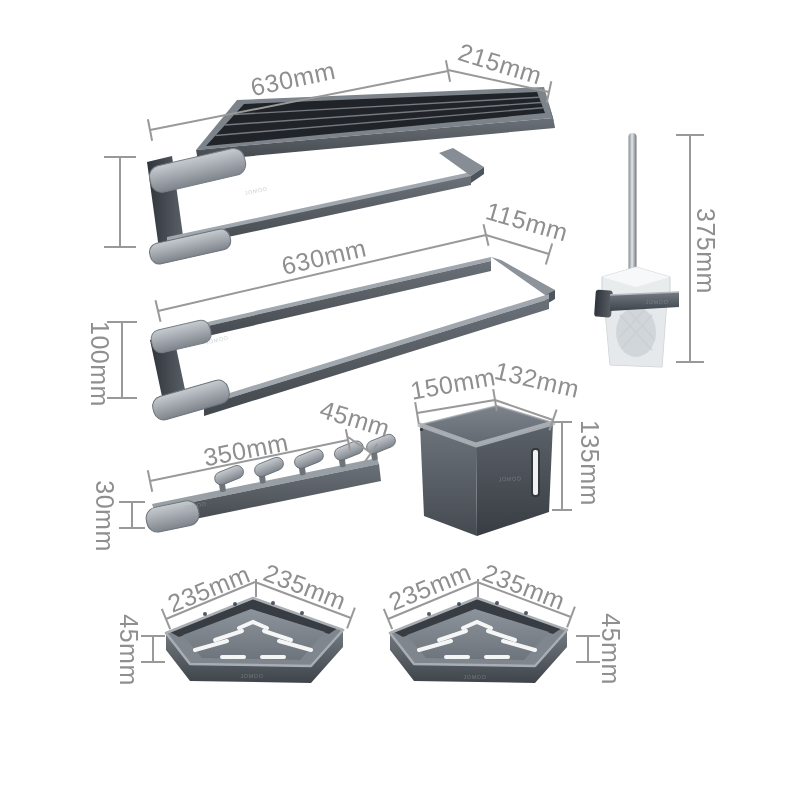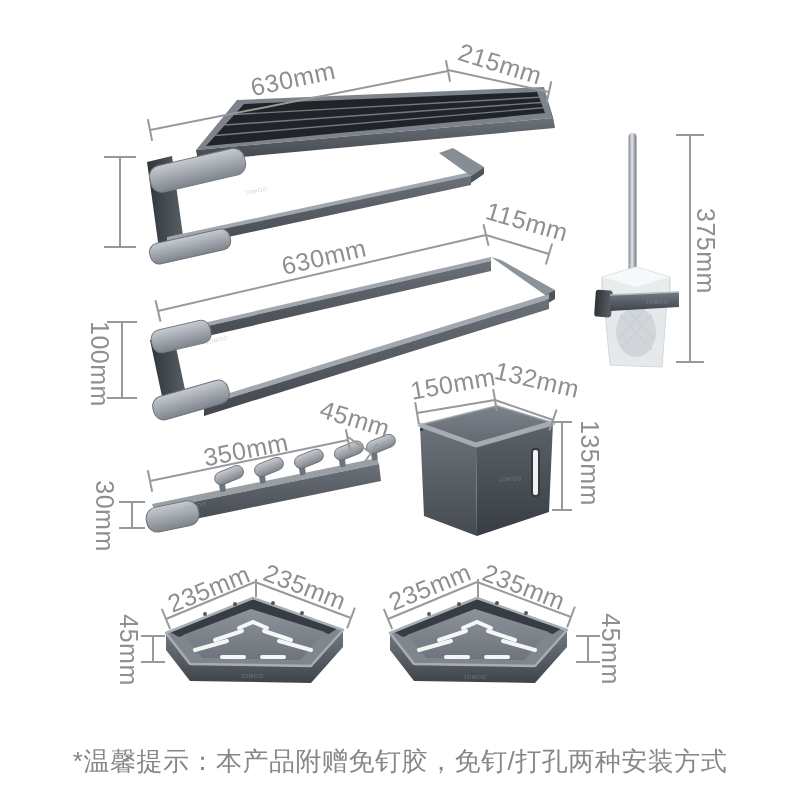--- a/index.html
+++ b/index.html
@@ -277,15 +277,14 @@
 <span class="dim" style="left:610px;top:649px;--r:90deg">45mm</span>
 
 <span class="brand-mark" style="left:256px;top:191px;--r:-12deg">JOMOO</span>
 <span class="brand-mark" style="left:217px;top:340px;--r:-13deg">JOMOO</span>
 <span class="brand-mark" style="left:195px;top:506px;--r:-12deg">JOMOO</span>
 <span class="brand-mark" style="left:510px;top:479px;--r:-3deg">JOMOO</span>
 <span class="brand-mark" style="left:657px;top:302px;--r:-1deg">JOMOO</span>
 <span class="brand-mark" style="left:252px;top:676px;--r:0deg">JOMOO</span>
 <span class="brand-mark" style="left:475px;top:677px;--r:0deg">JOMOO</span>
 
-<div class="note">*温馨提示：本产品附赠免钉胶，免钉/打孔两种安装方式</div>
 
 </div>
 
 </body></html>

